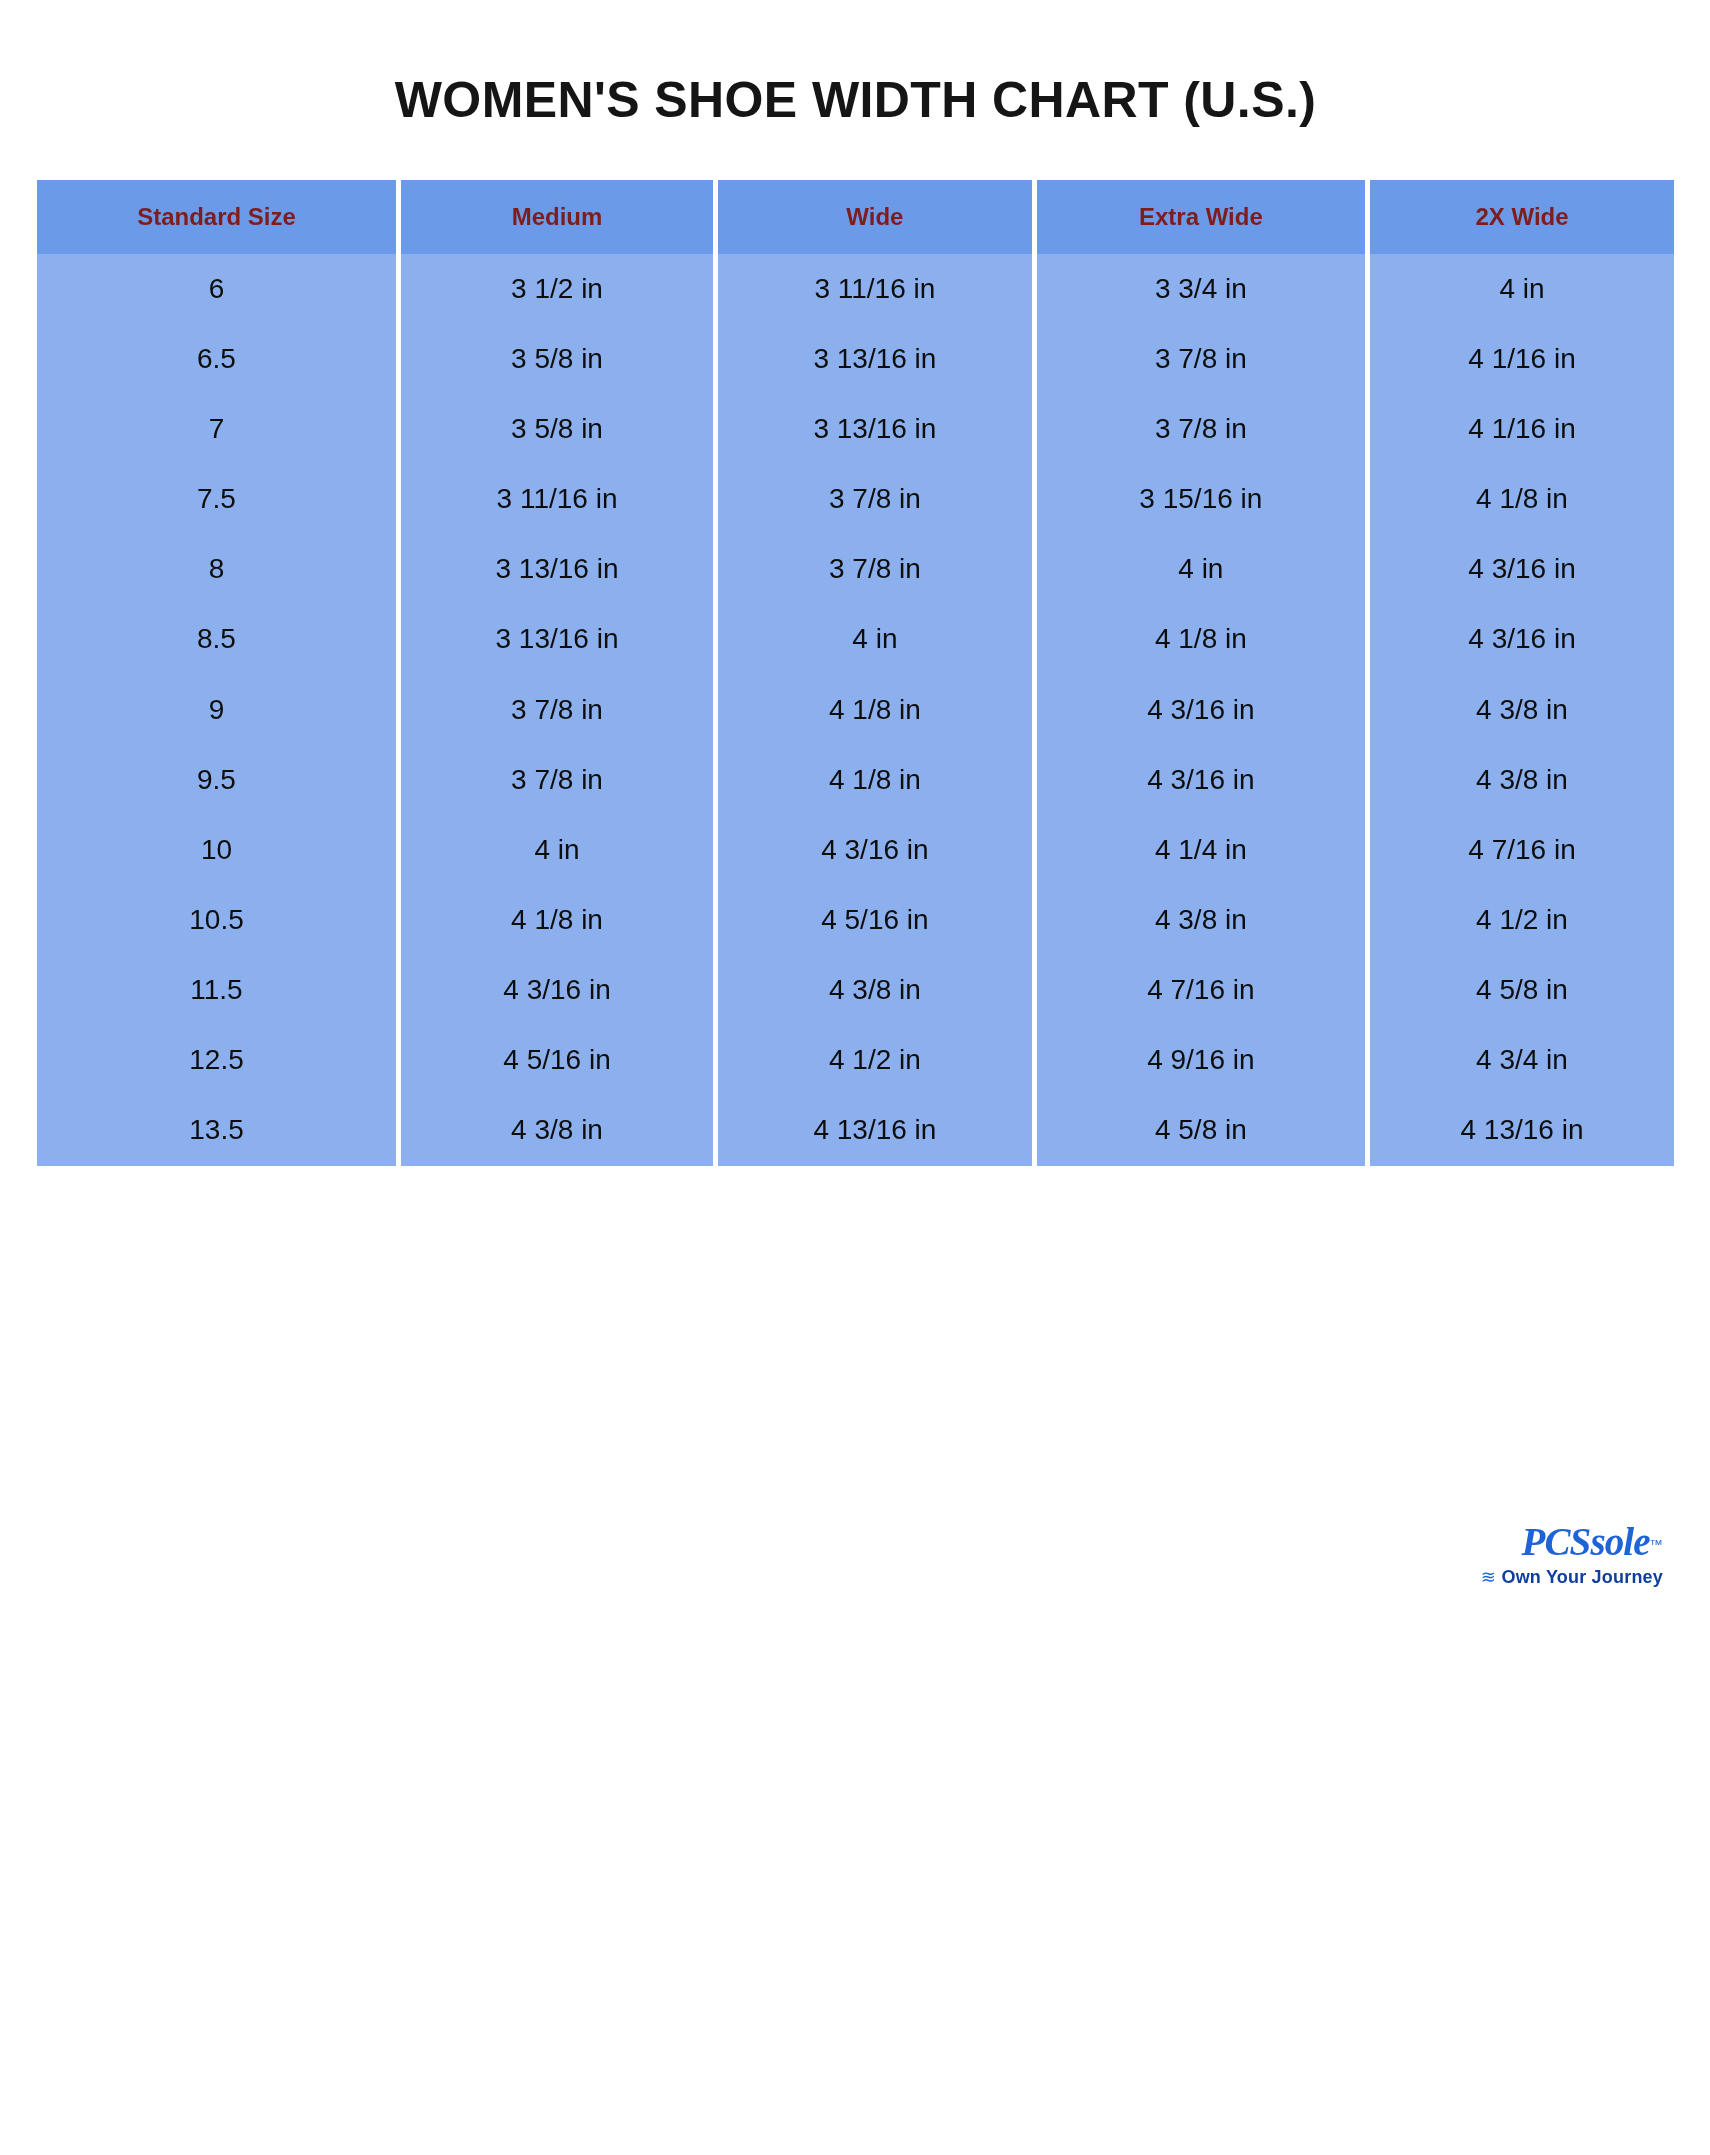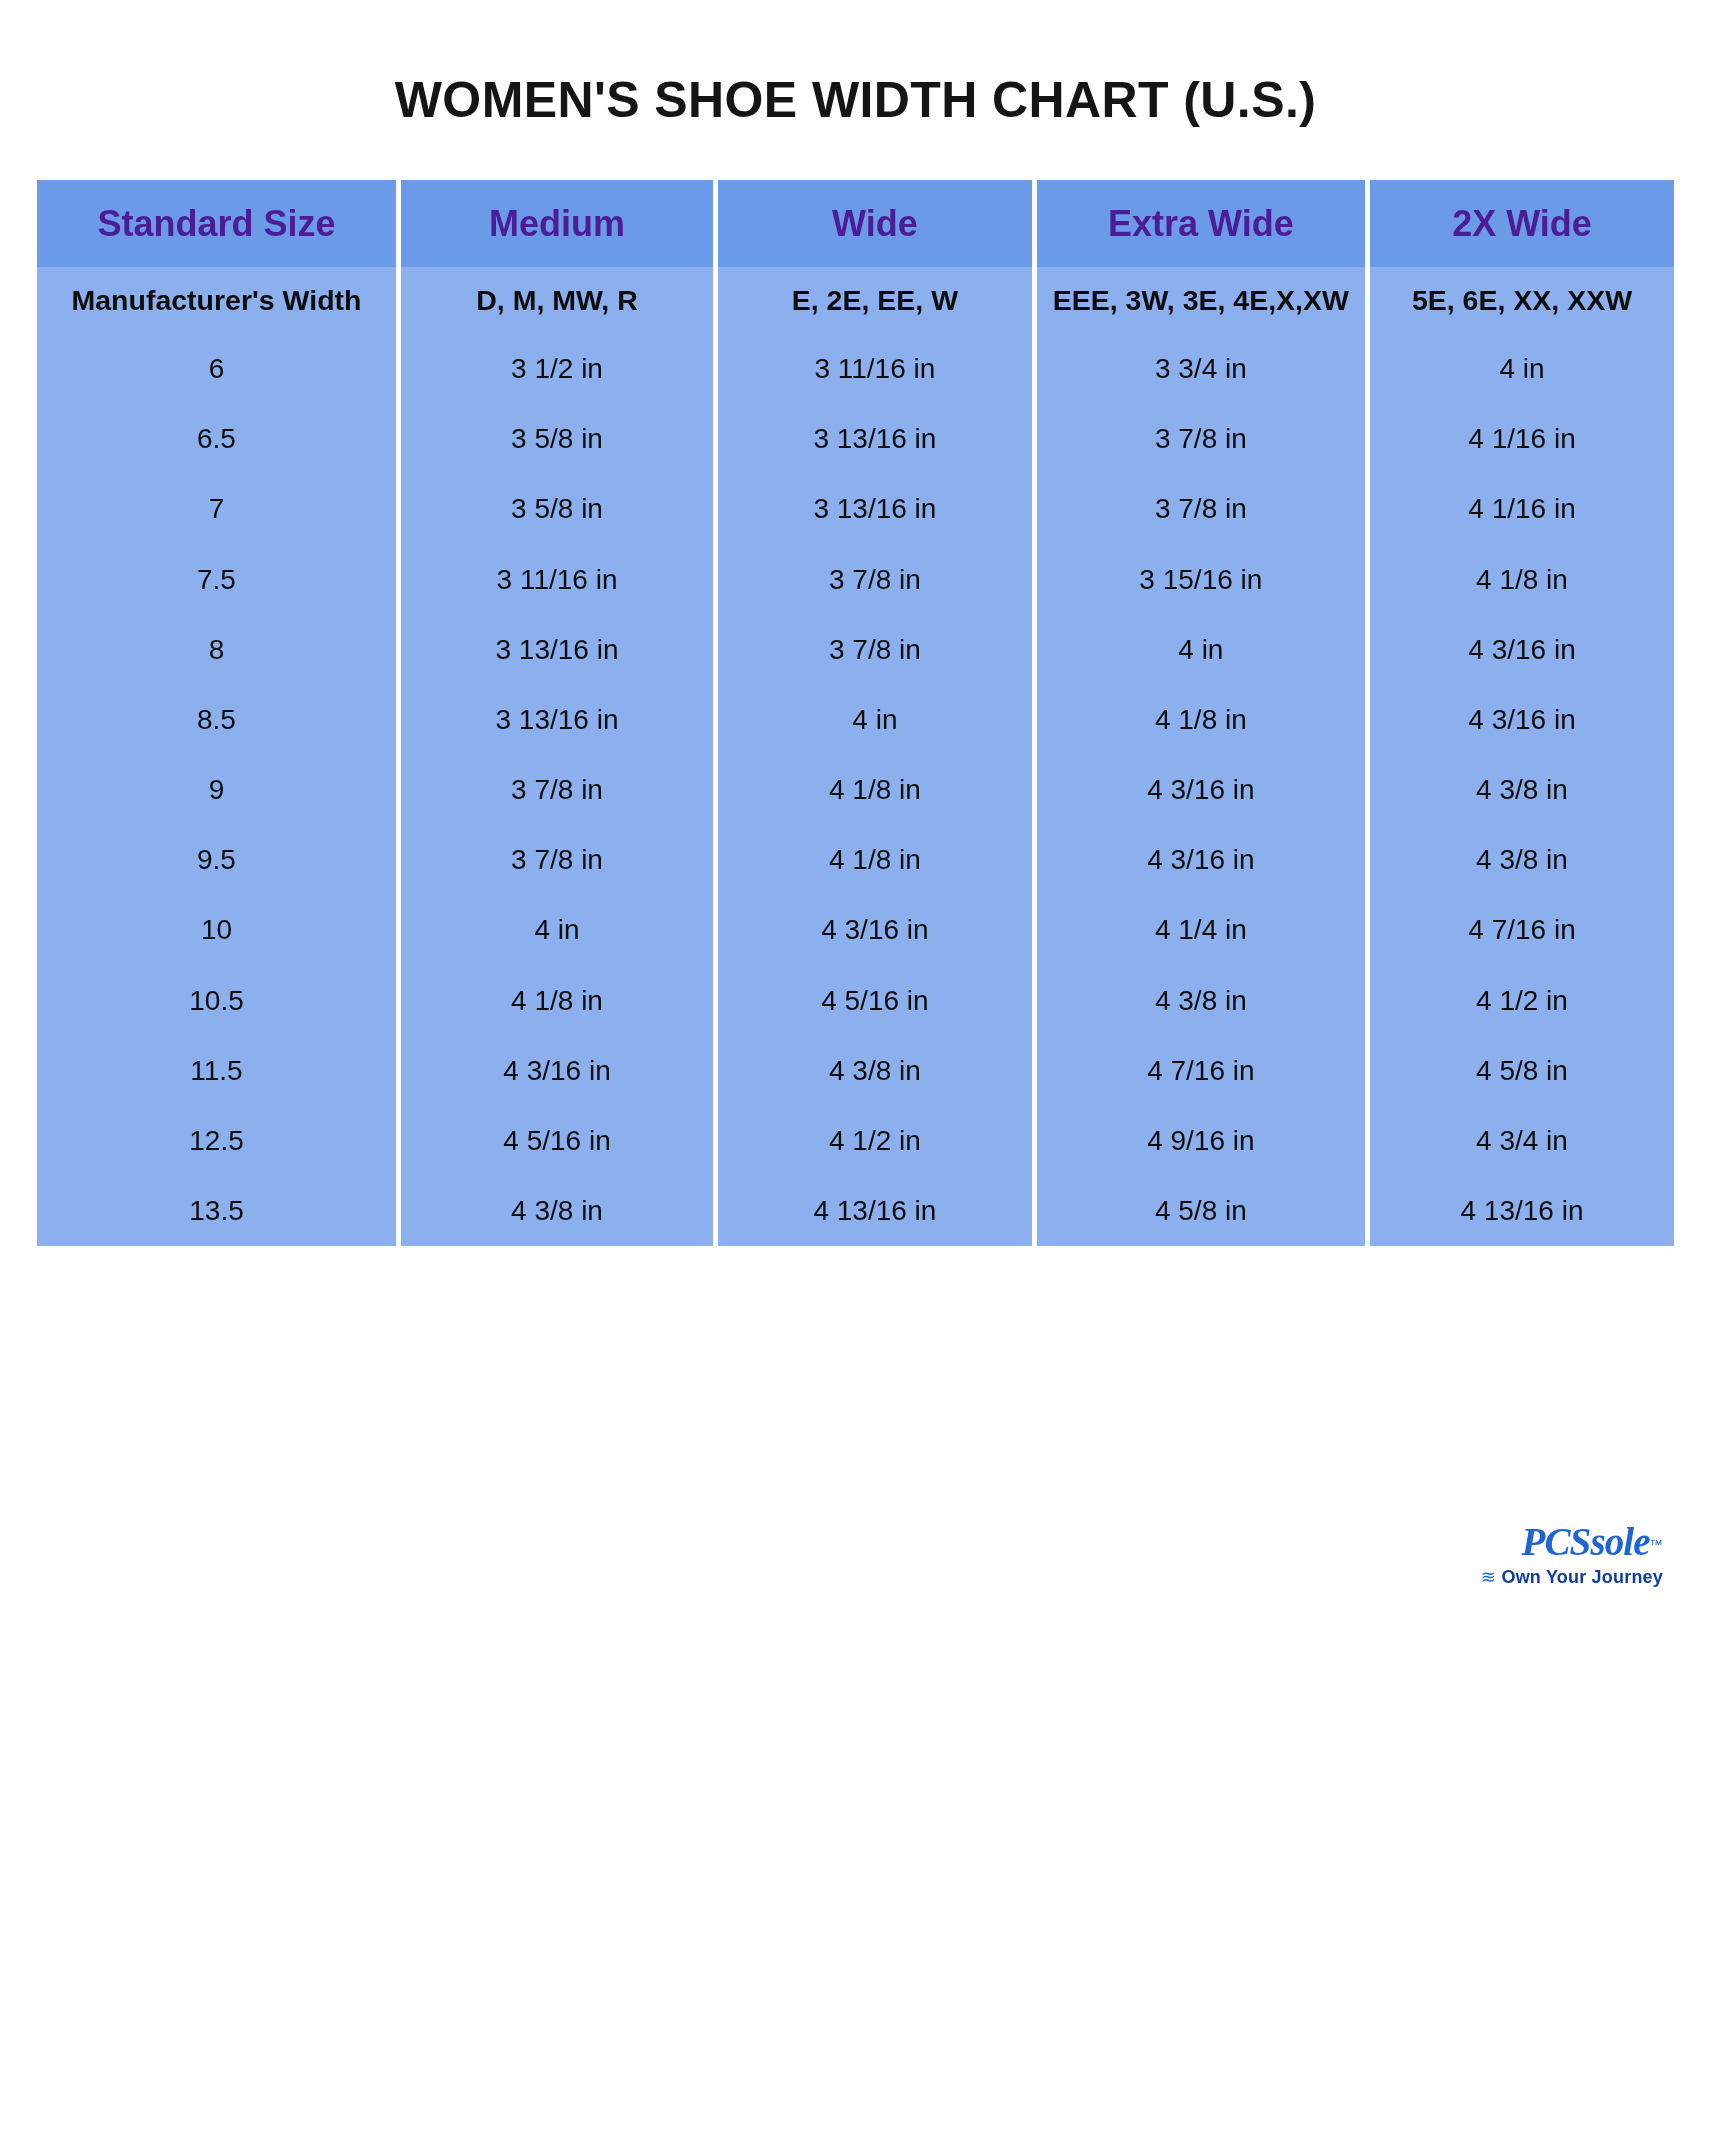--- a/index.html
+++ b/index.html
@@ -36,22 +36,22 @@
     margin: 52px 32px 0 32px;
   }
   table.chart {
     width: 100%;
     border-collapse: separate;
     border-spacing: 5.3px 0;
     table-layout: fixed;
   }
   table.chart th {
     background: #6b9ae8;
-    color: #4c1d95;
-    font-size: 36px;
+    color: #7f1d1d;
+    font-size: 24px;
     font-weight: 700;
     padding: 23px 5.3px 23px 5.3px;
     vertical-align: middle;
     line-height: 1.15;
   }
   table.chart td {
     background: #8cb0ee;
     color: #0d0d0d;
     font-size: 28px;
     text-align: center;
@@ -133,27 +133,20 @@
       <thead>
         <tr>
           <th>Standard Size</th>
           <th>Medium</th>
           <th>Wide</th>
           <th>Extra Wide</th>
           <th>2X Wide</th>
         </tr>
       </thead>
       <tbody>
-        <tr class="manufacturer">
-          <td class="size-col">Manufacturer's Width</td>
-          <td>D, M, MW, R</td>
-          <td>E, 2E, EE, W</td>
-          <td>EEE, 3W, 3E, 4E,X,XW</td>
-          <td>5E, 6E, XX, XXW</td>
-        </tr>
 
         <tr>
           <td class="size-col">6</td>
           <td>3 1/2 in</td>
           <td>3 11/16 in</td>
           <td>3 3/4 in</td>
           <td>4 in</td>
         </tr>
         <tr>
           <td class="size-col">6.5</td>

